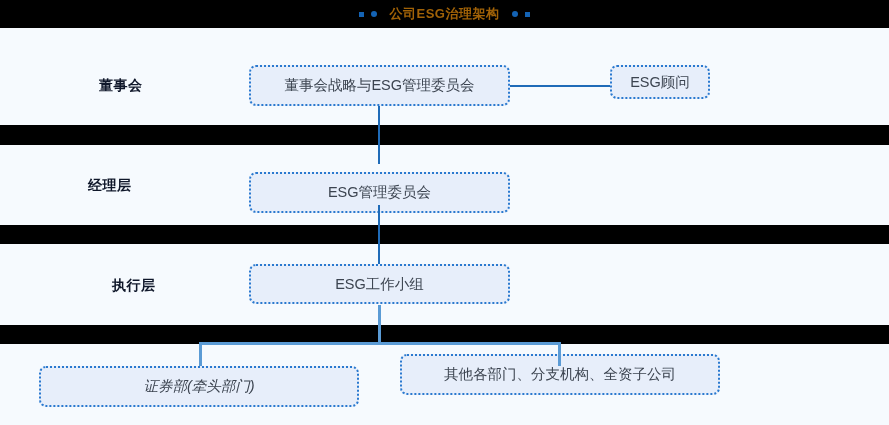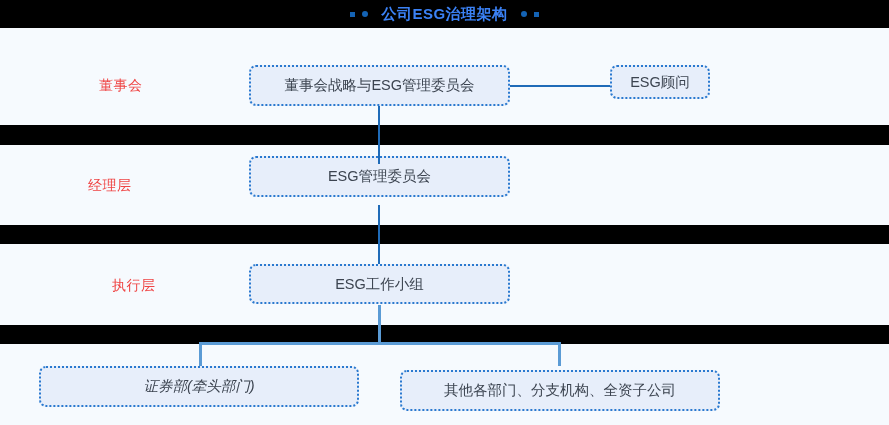--- a/index.html
+++ b/index.html
@@ -39,45 +39,45 @@
     display: block;
   }
   .deco-ci {
     width: 6px;
     height: 6px;
     border-radius: 50%;
     background: #1463b4;
     display: block;
   }
   #title-text {
-    color: #3b82f6;
-    font-size: 15px;
+    color: #a16207;
+    font-size: 13px;
     font-weight: bold;
     letter-spacing: 0.5px;
     margin: 0 6px;
     white-space: nowrap;
   }
 
   
   .black-bar {
     position: absolute;
     left: 0;
     width: 889px;
     background: #000000;
   }
   #bar-1 { top: 125px; height: 20px; }
   #bar-2 { top: 225px; height: 19px; }
   #bar-3 { top: 325px; height: 19px; }
 
   
   .layer-label {
     position: absolute;
-    color: #ef4444;
+    color: #0f172a;
     font-size: 14px;
-    font-weight: normal;
+    font-weight: bold;
     white-space: nowrap;
     letter-spacing: 0.5px;
   }
   #label-board   { left: 99px;  top: 77px; }
   #label-manager { left: 88px;  top: 177px; }
   #label-exec    { left: 112px;  top: 277px; }
 
   
   .node {
     position: absolute;
@@ -88,24 +88,24 @@
     display: flex;
     align-items: center;
     justify-content: center;
     color: #3c4450;
     font-size: 14.5px;
     white-space: nowrap;
     z-index: 4;
   }
   #node-board-cmt { left: 249px; top: 65px;  width: 261px; height: 41px; }
   #node-advisor   { left: 610px; top: 65px;  width: 100px; height: 34px; }
-  #node-esg-cmt   { left: 249px; top: 156px; width: 261px; height: 41px; }
+  #node-esg-cmt   { left: 249px; top: 172px; width: 261px; height: 41px; }
   #node-esg-wg    { left: 249px; top: 264px; width: 261px; height: 40px; }
   #node-dept-lead { left: 39px;  top: 366px; width: 320px; height: 41px; font-style: italic; }
-  #node-dept-other{ left: 400px; top: 370px; width: 320px; height: 41px; }
+  #node-dept-other{ left: 400px; top: 354px; width: 320px; height: 41px; }
 
   
   .conn {
     position: absolute;
     background: #5b9bd5;
     z-index: 5;
   }
   .conn-dark { background: #1f6bb8; }
 
   

